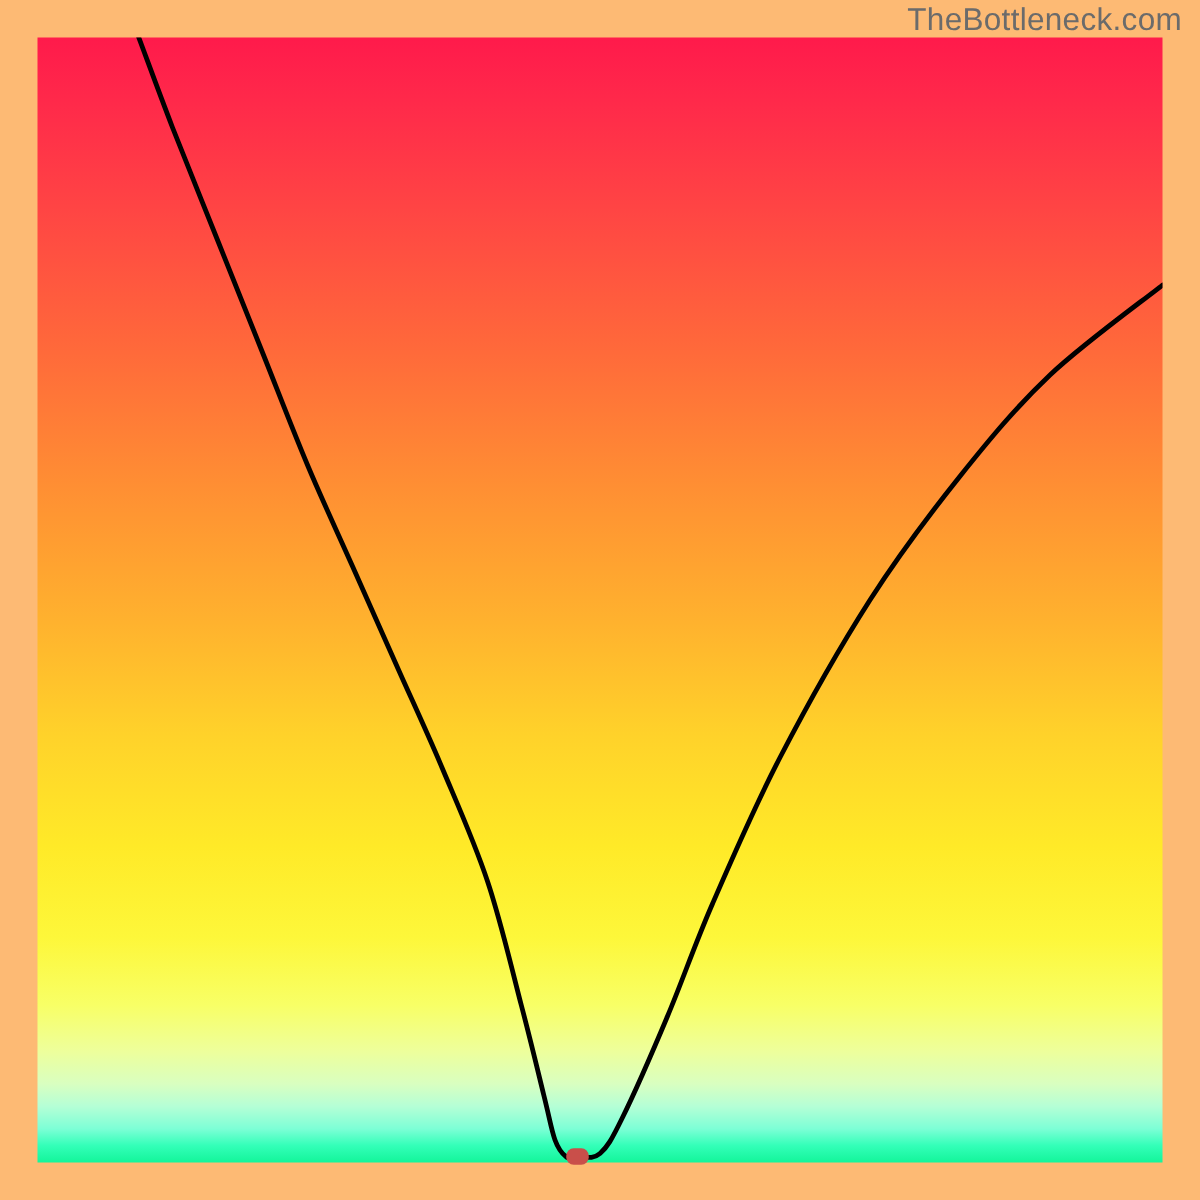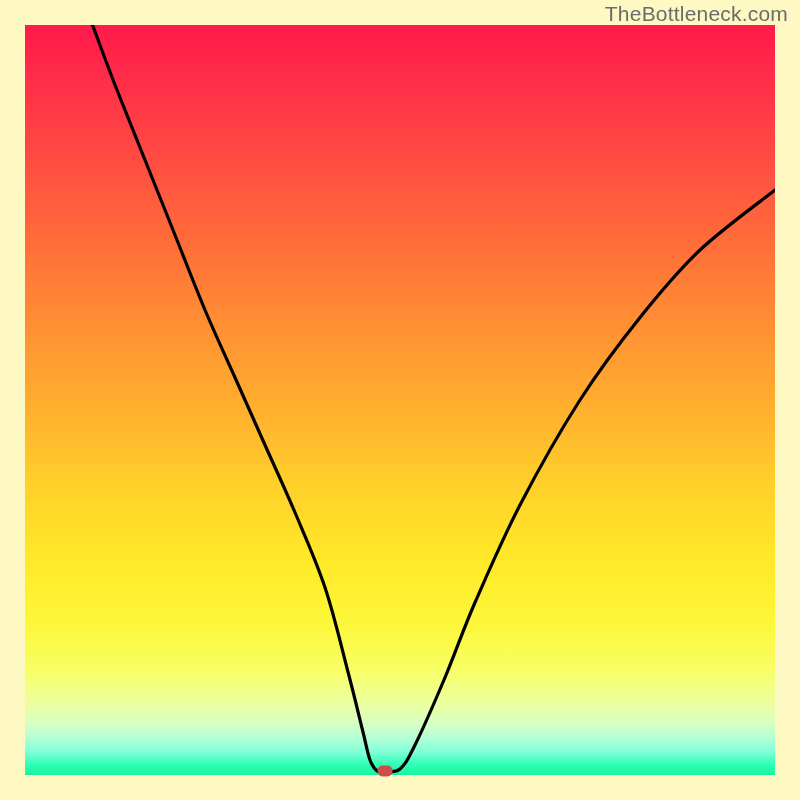--- a/index.html
+++ b/index.html
@@ -8,21 +8,21 @@
     width: 800px;
     height: 800px;
     overflow: hidden;
     background: #000;
     font-family: Arial, Helvetica, sans-serif;
   }
   .frame {
     position: relative;
     width: 800px;
     height: 800px;
-    background: #fef9c3;
+    background: #fdba74;
   }
   .watermark {
     position: absolute;
     top: 2px;
     right: 12px;
     color: #6b6b6b;
     font-size: 21px;
     font-weight: 500;
     letter-spacing: 0.2px;
     z-index: 5;

